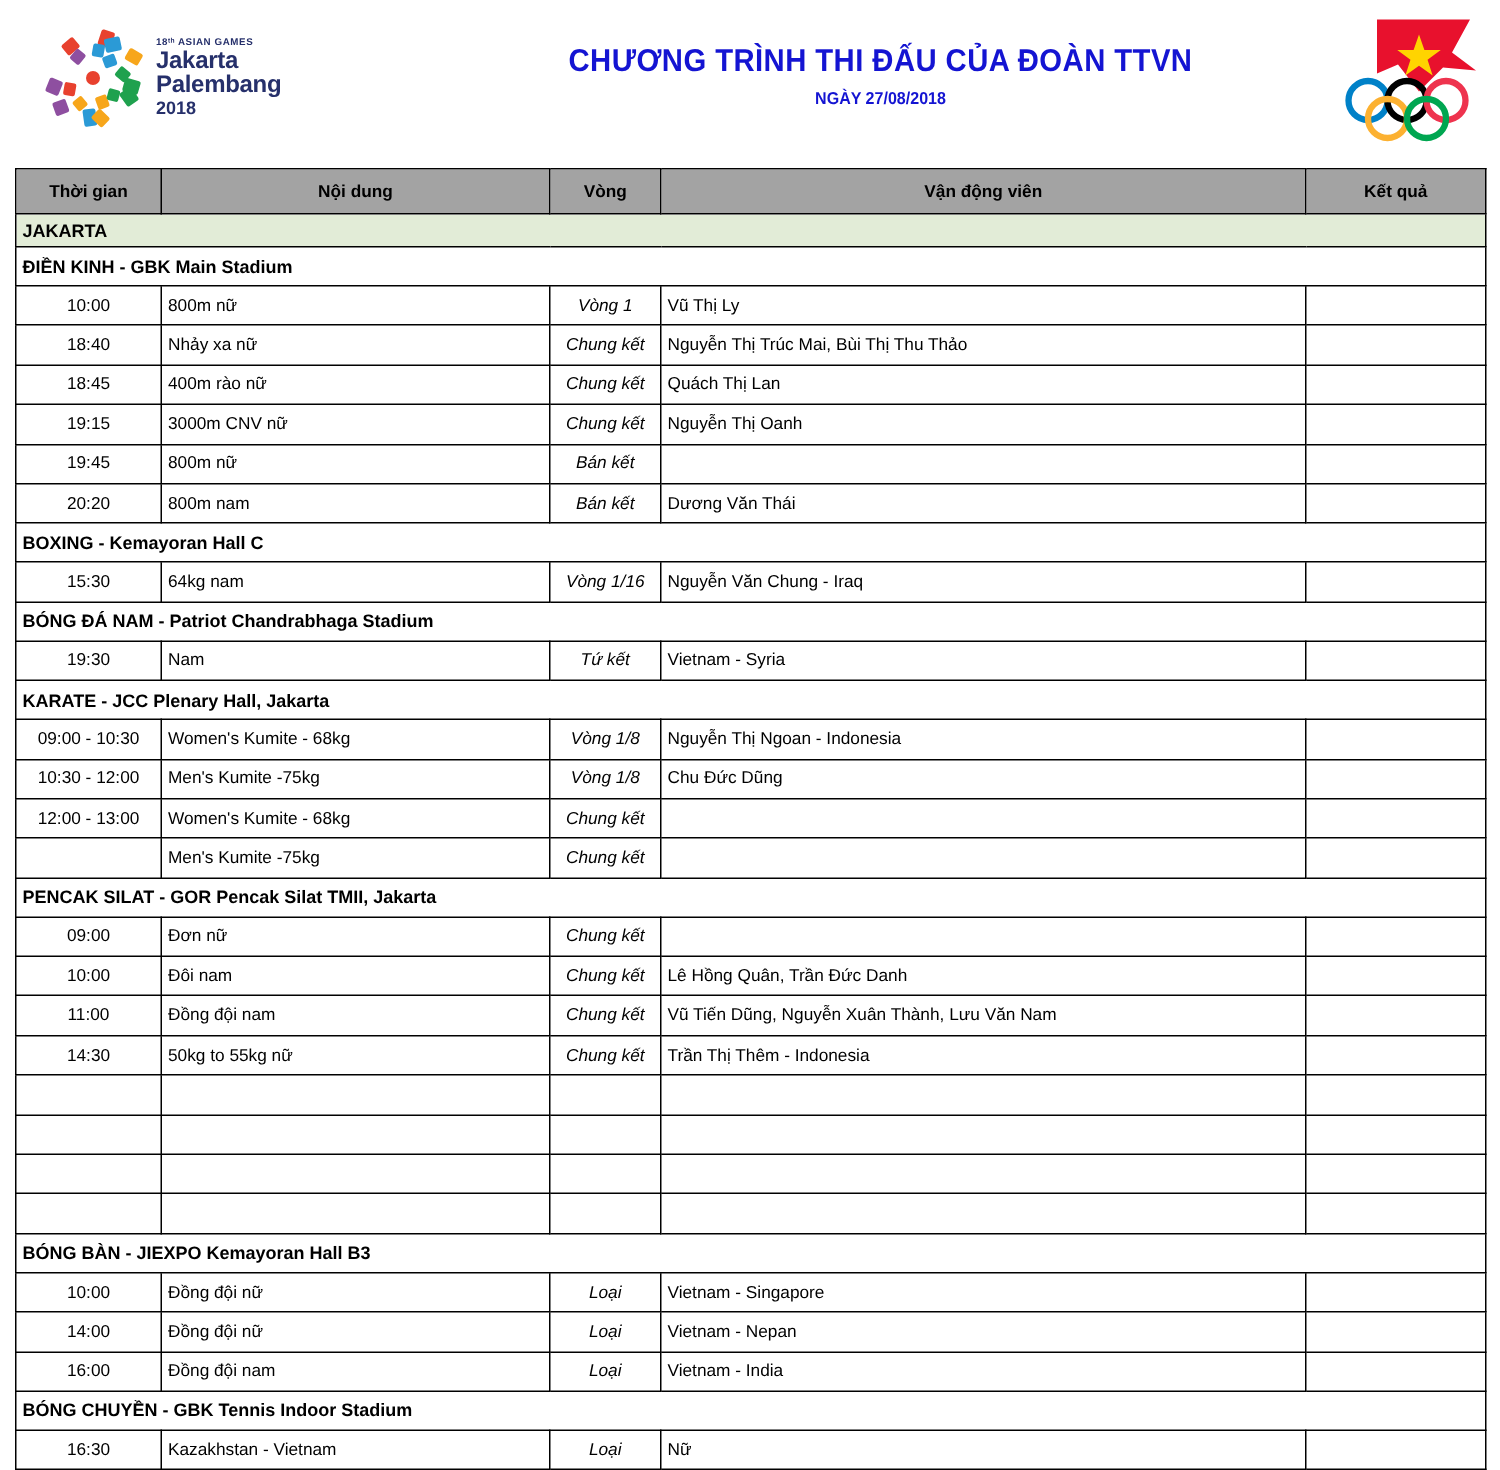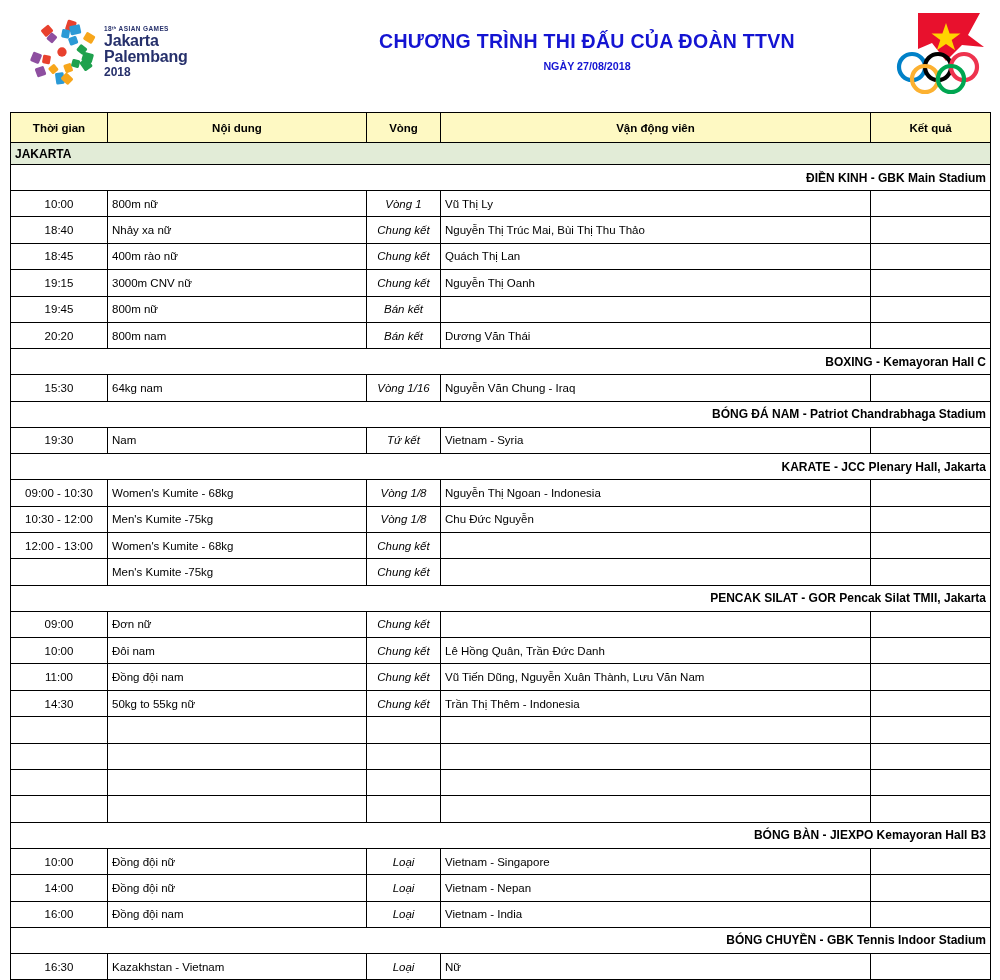--- a/index.html
+++ b/index.html
@@ -46,34 +46,34 @@
     vertical-align:middle;
     overflow:hidden;white-space:nowrap;
   }
   col.c-time{width:97px;}
   col.c-event{width:259px;}
   col.c-round{width:74px;}
   col.c-athlete{width:430px;}
   col.c-result{width:120px;}
 
   thead th{
-    background:#fef9c3;
+    background:#a3a3a3;
     font-weight:bold;font-size:12px;
     height:29px;text-align:center;
   }
   tr.row-data td{height:25.4px;}
   tr.row-data td.time{text-align:center;}
   tr.row-data td.round{text-align:center;font-style:italic;}
   tr.row-data td.event,tr.row-data td.athlete,tr.row-data td.result{text-align:left;}
 
   tr.city td{
     background:#e2ecd7;font-weight:bold;font-size:12px;height:21px;text-align:left;
   }
   tr.venue td{
-    background:#ffffff;font-weight:bold;font-size:12px;height:25px;text-align:right;
+    background:#ffffff;font-weight:bold;font-size:12px;height:25px;text-align:left;
   }
   tr.blank td{height:25.4px;}
 </style>
 </head>
 <body>
 
 <div class="page">
 
   <div class="header">
 
@@ -265,21 +265,21 @@
             <td class="time">09:00 - 10:30</td>
             <td class="event">Women's Kumite - 68kg</td>
             <td class="round">Vòng 1/8</td>
             <td class="athlete">Nguyễn Thị Ngoan - Indonesia</td>
             <td class="result"></td>
           </tr>
           <tr class="row-data">
             <td class="time">10:30 - 12:00</td>
             <td class="event">Men's Kumite -75kg</td>
             <td class="round">Vòng 1/8</td>
-            <td class="athlete">Chu Đức Nguyễn</td>
+            <td class="athlete">Chu Đức Dũng</td>
             <td class="result"></td>
           </tr>
           <tr class="row-data">
             <td class="time">12:00 - 13:00</td>
             <td class="event">Women's Kumite - 68kg</td>
             <td class="round">Chung kết</td>
             <td class="athlete"></td>
             <td class="result"></td>
           </tr>
           <tr class="row-data">

